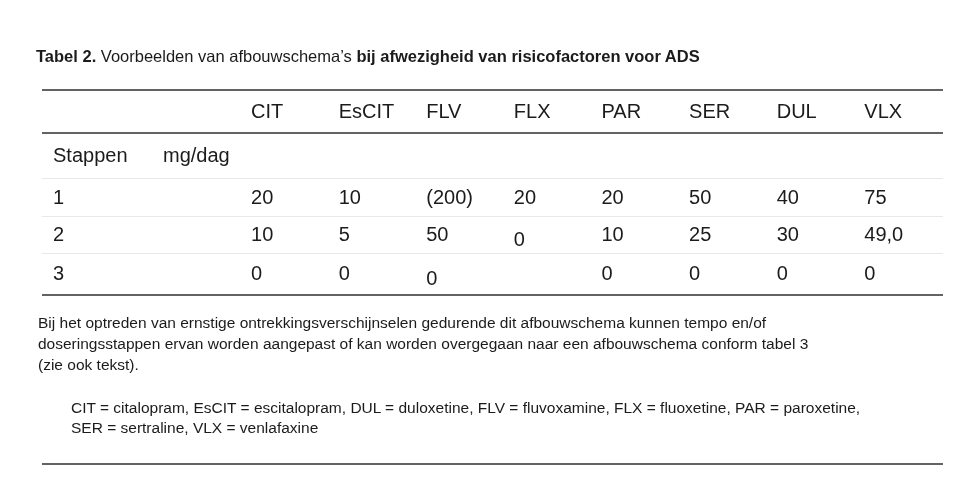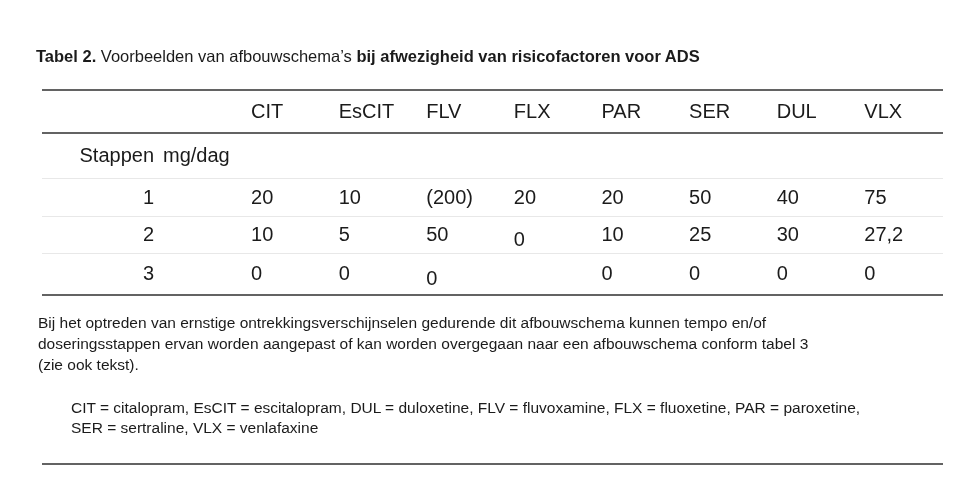--- a/index.html
+++ b/index.html
@@ -40,21 +40,21 @@
     border-top: 2px solid var(--rule-dark);
     font-size: 20px;
   }
   table.schedule td, table.schedule th {
     font-weight: normal;
     text-align: left;
     vertical-align: middle;
     padding: 0 0 0 9px;
     overflow: hidden;
   }
-  table.schedule td.first, table.schedule th.first { padding-left: 11px; text-align: right; }
+  table.schedule td.first, table.schedule th.first { padding-left: 11px; }
   tr.drug-header-row td, tr.drug-header-row th {
     height: 43px;
     border-bottom: 2px solid var(--rule-dark);
   }
   tr.subheader-row td { height: 45px; border-bottom: 1px solid var(--rule-light); }
   tr.data-row-1 td { height: 38px; border-bottom: 1px solid var(--rule-light); }
   tr.data-row-2 td { height: 37px; border-bottom: 1px solid var(--rule-light); }
   tr.data-row-3 td { height: 42px; border-bottom: 2px solid var(--rule-dark); }
   .drop { display: inline-block; transform: translateY(5px); }
   .notes {
@@ -144,21 +144,21 @@
         <tr class="data-row-2">
           <td class="first">2</td>
           <td></td>
           <td>10</td>
           <td>5</td>
           <td>50</td>
           <td><span class="drop">0</span></td>
           <td>10</td>
           <td>25</td>
           <td>30</td>
-          <td>27,2</td>
+          <td>49,0</td>
         </tr>
         <tr class="data-row-3">
           <td class="first">3</td>
           <td></td>
           <td>0</td>
           <td>0</td>
           <td><span class="drop">0</span></td>
           <td></td>
           <td>0</td>
           <td>0</td>

